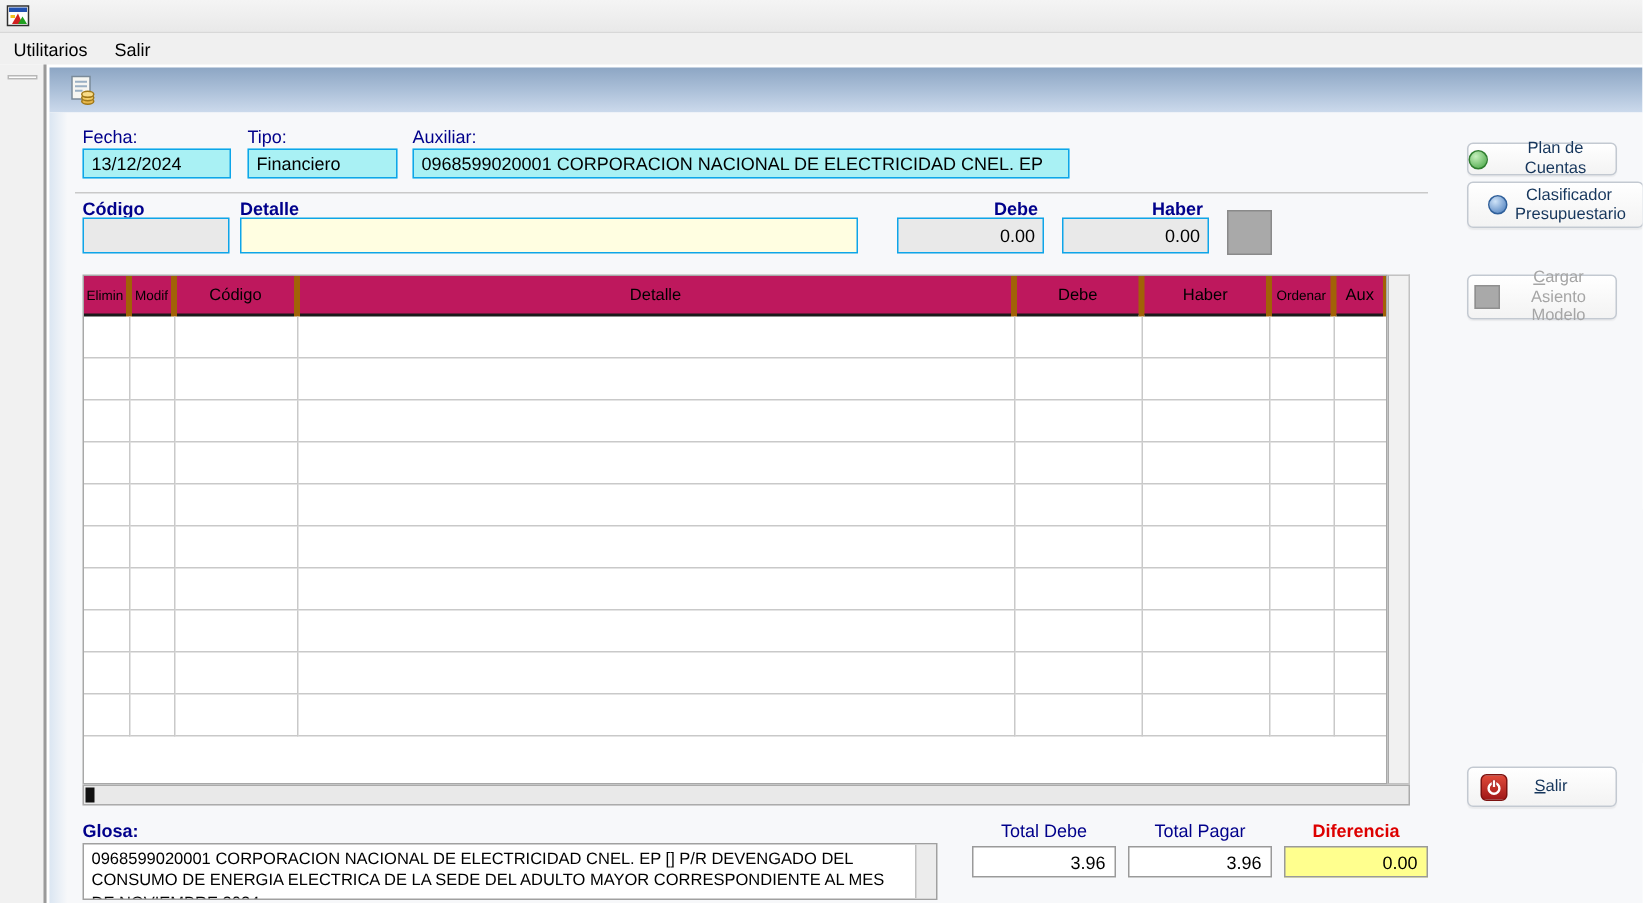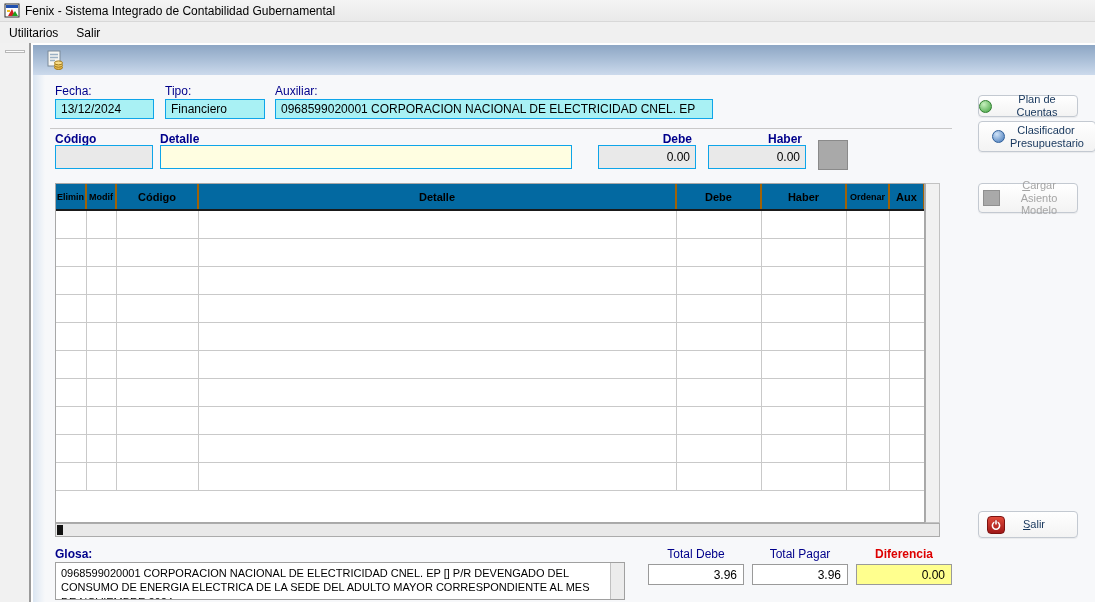--- a/index.html
+++ b/index.html
@@ -42,22 +42,22 @@
   .num { justify-content:flex-end; }
   .hline { height:1px; background:#c9c9c9; }
 
   .sq-btn { background:#a9a9a9; border:1px solid #8a8a8a; cursor:pointer; }
 
   
   .grid-wrap { left:55px; top:183px; width:885px; height:354px; }
   .grid-clip { position:absolute; left:0; top:0; width:870px; height:340px;
     overflow:hidden; border:1px solid #a8a8a8; background:#fff; }
   table.grid { border-collapse:collapse; table-layout:fixed; width:868px; }
-  table.grid th { font-weight:bold; font-size:11px; color:#000; background:#0369a1;
-    height:26px; border-right:2px solid #a16207; border-bottom:2px solid #1a1a1a; }
+  table.grid th { font-weight:normal; font-size:11px; color:#000; background:#be185d;
+    height:26px; border-right:4px solid #a16207; border-bottom:2px solid #1a1a1a; }
   table.grid th.small { font-size:9px; }
   table.grid td { height:28px; font-size:11.5px; color:#000; border-right:1px solid #c9c9c9;
     border-bottom:1px solid #c9c9c9; overflow:hidden; white-space:nowrap; padding:0 4px; }
   td.c2 { padding-left:8px; }
   td.c4,td.c5 { text-align:right; padding-right:6px; }
   td.c7 { text-align:center; padding:0; }
   .w0{width:30px}.w1{width:30px}.w2{width:82px}.w3{width:478px}
   .w4{width:85px}.w5{width:85px}.w6{width:43px}.w7{width:35px}
   .aux-btn { display:inline-block; width:27px; height:23px; margin-top:2px;
     background:linear-gradient(#c9f2c2,#96e294); border:1px solid #6fbe6f;
@@ -101,21 +101,20 @@
 <body>
 
 <div class="abs titlebar">
   <svg width="16" height="16" viewBox="0 0 16 16">
     <rect x="1" y="1" width="14" height="13" fill="#fdfdfd" stroke="#303030"></rect>
     <rect x="2" y="2" width="12" height="3" fill="#2050b0"></rect>
     <polygon points="4,13 8,6 11,13" fill="#d02020"></polygon>
     <polygon points="8,13 11,8 14,13" fill="#20a020"></polygon>
     <rect x="3" y="7" width="3" height="2" fill="#f0c020"></rect>
   </svg>
-  <span class="title">Fenix - Sistema Integrado de Contabilidad Gubernamental</span>
 </div>
 
 <div class="abs menubar">
   <span class="menu-item">Utilitarios</span>
   <span class="menu-item">Salir</span>
 </div>
 
 <div class="abs sidebar">
   <div class="grabber"></div>
 </div>

